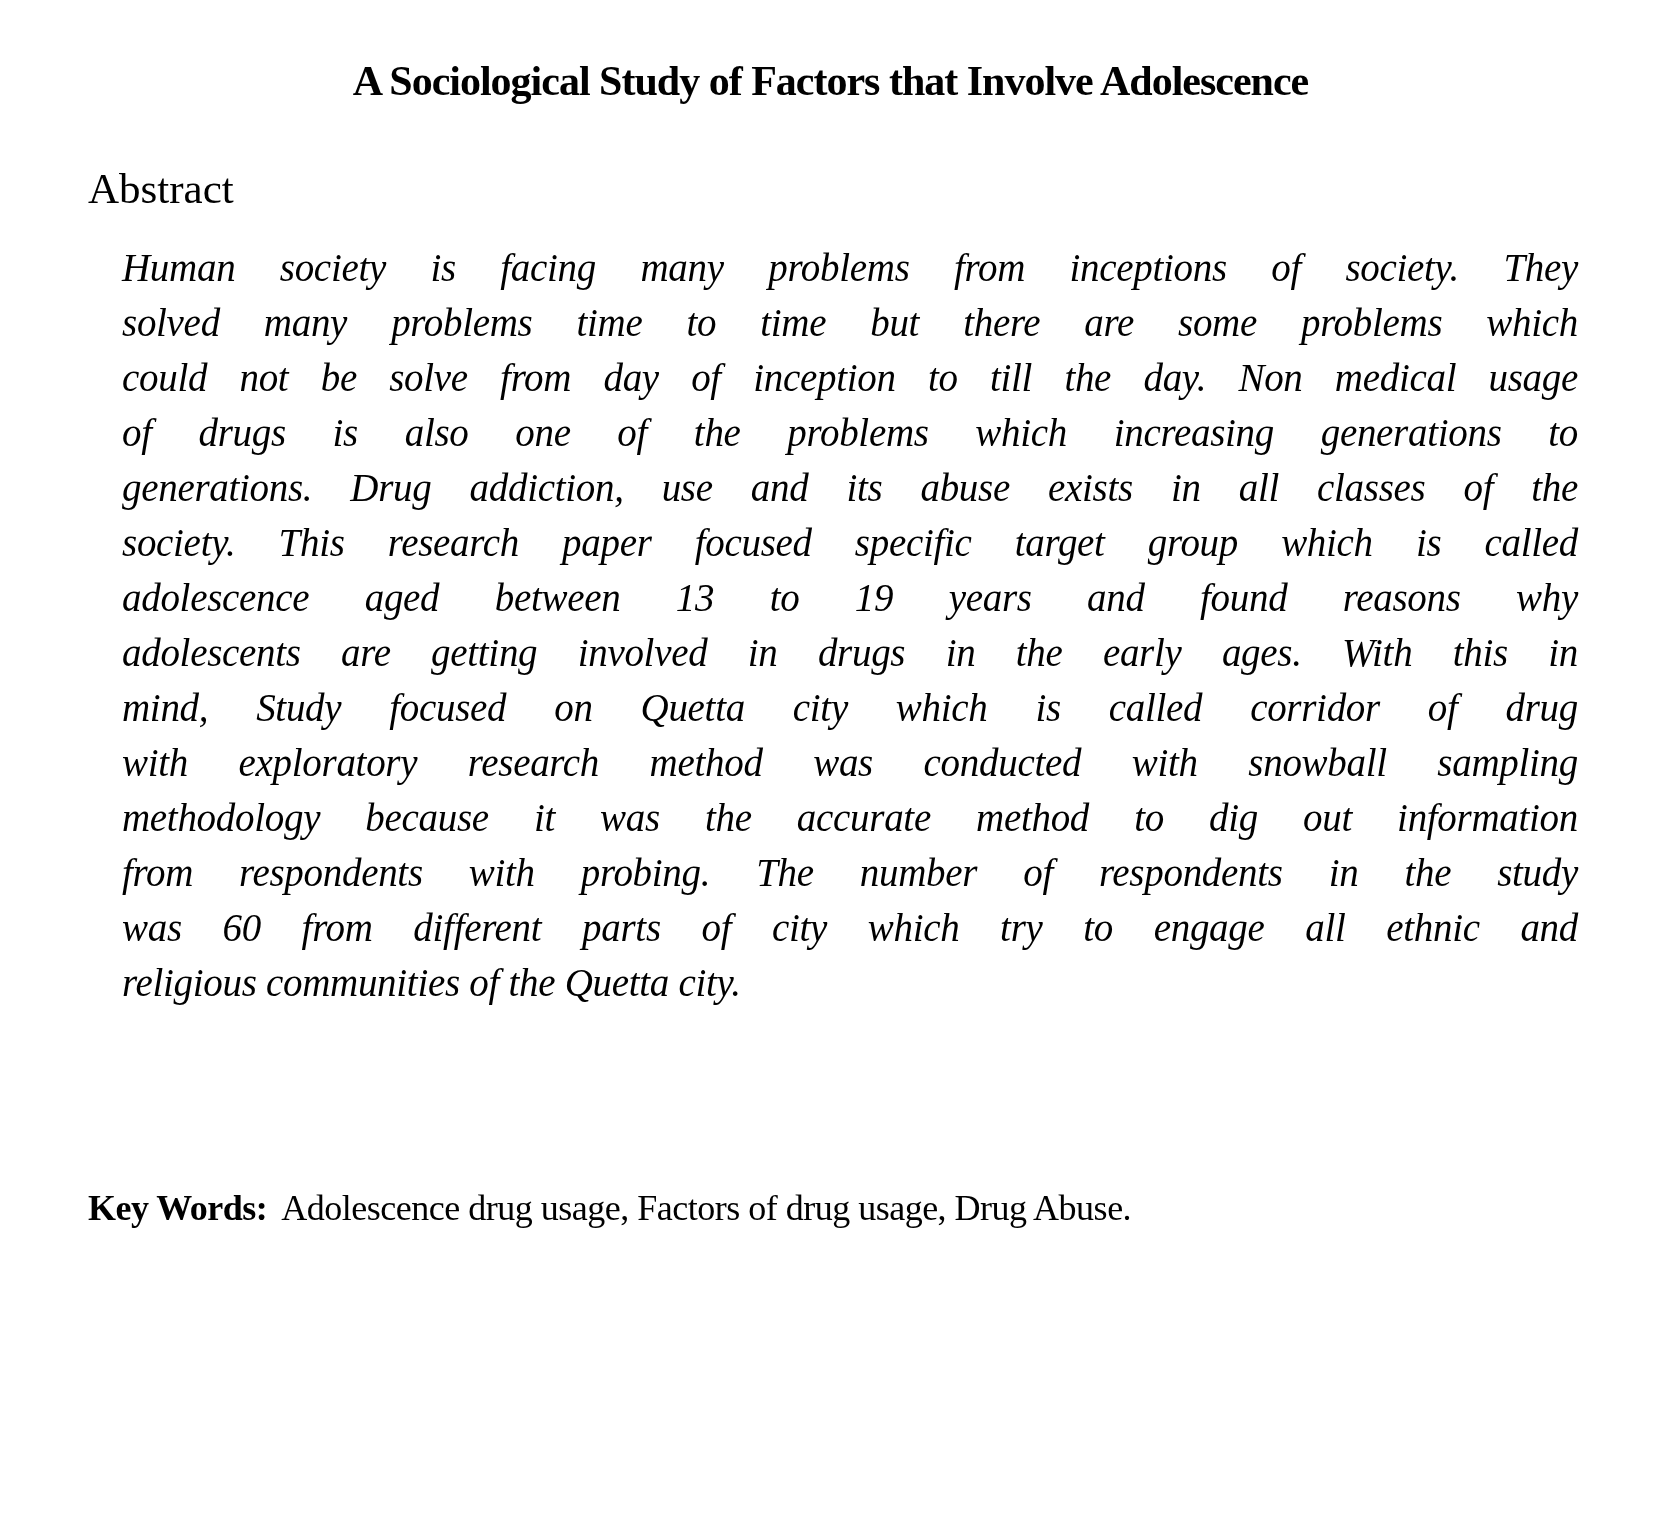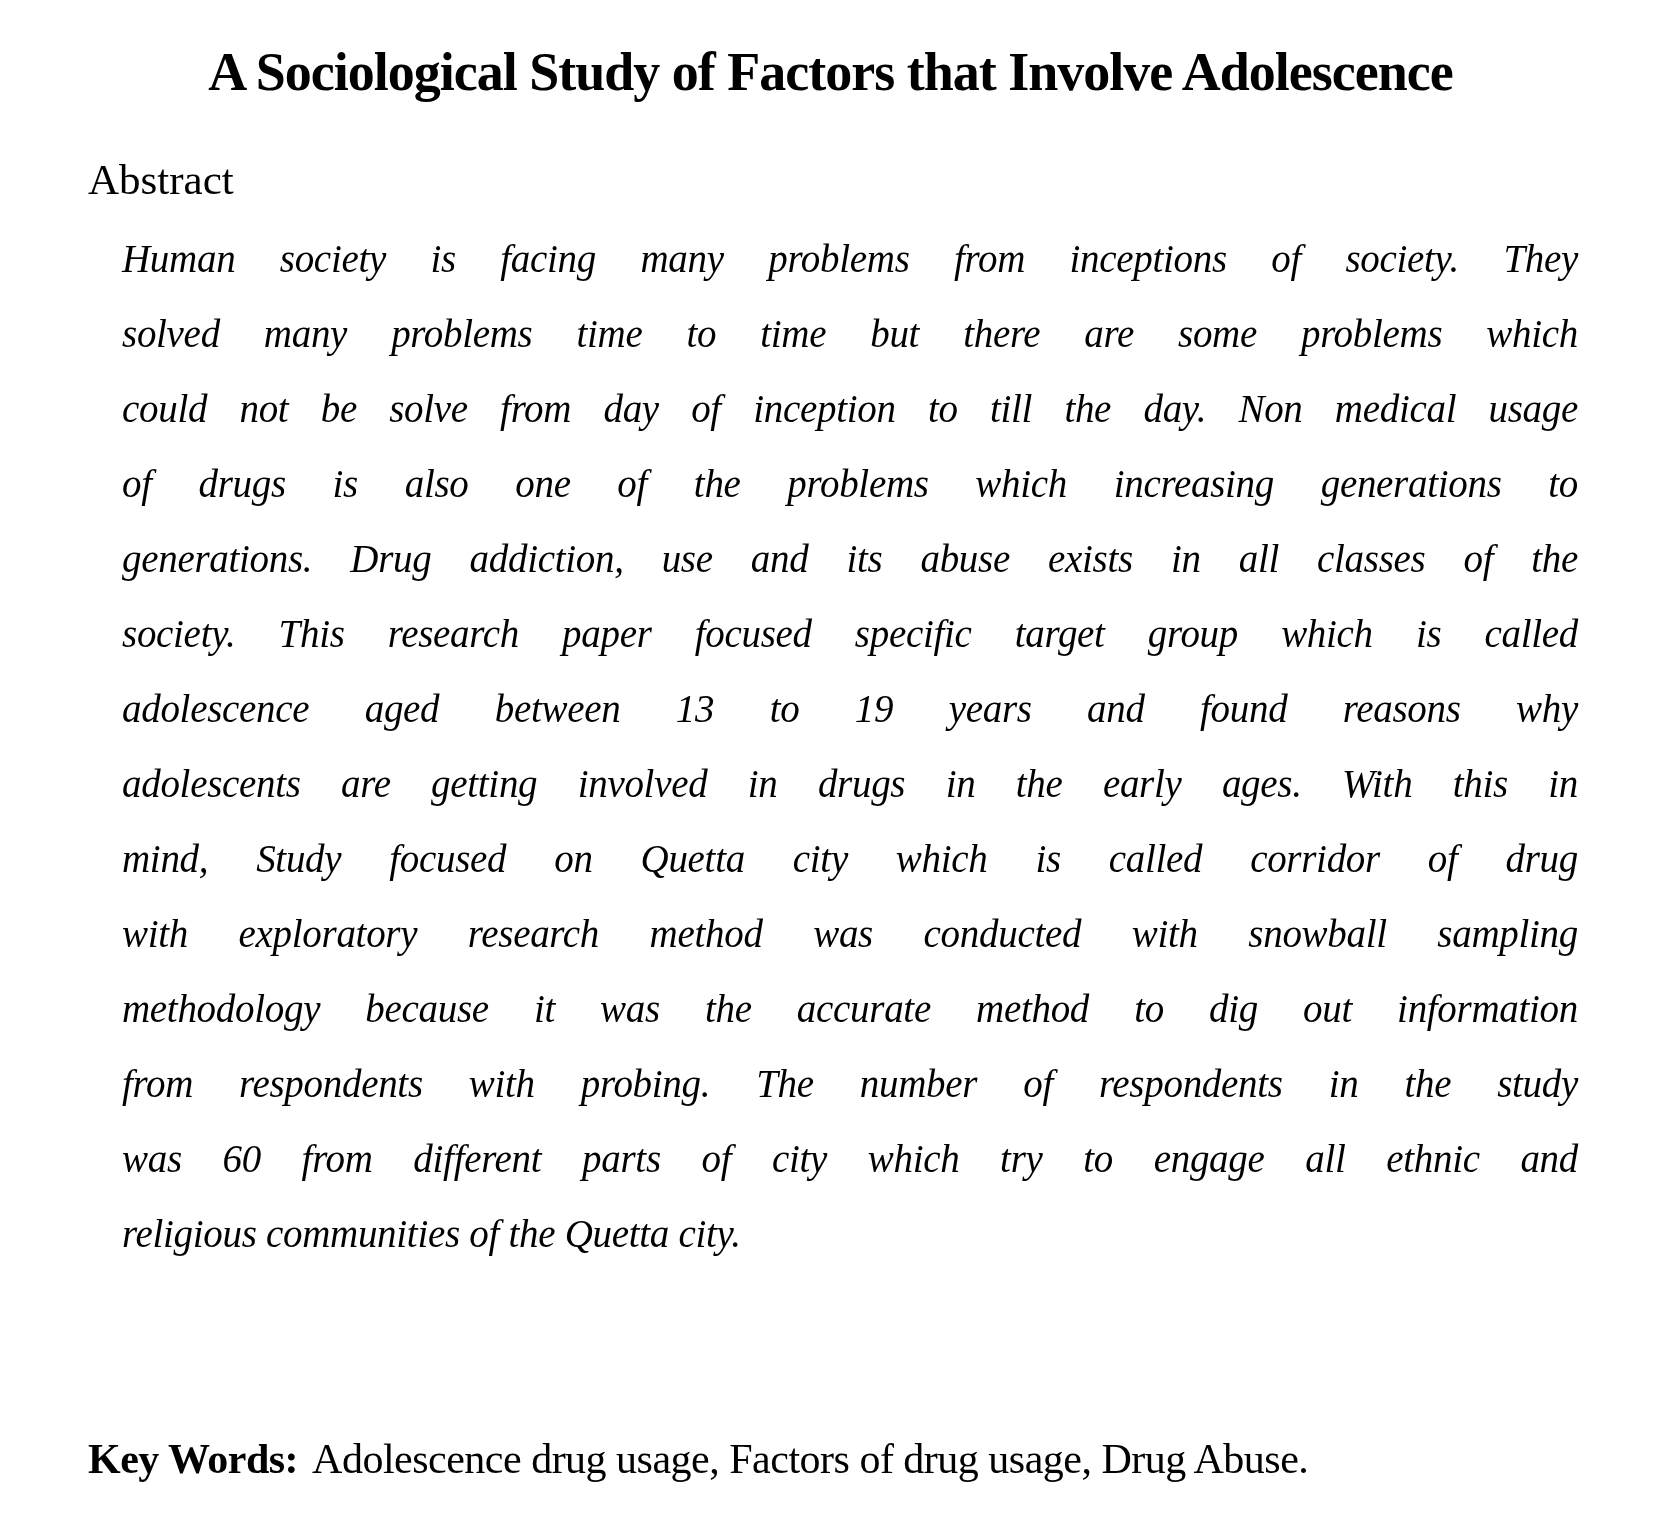--- a/index.html
+++ b/index.html
@@ -12,24 +12,24 @@
     width: 1661px;
     height: 1517px;
     background: #ffffff;
     color: #000000;
     font-family: "Liberation Serif", serif;
     overflow: hidden;
     box-sizing: border-box;
     padding-top: 32px;
   }
   .title {
-    margin: 3px;
+    margin: 12px;
     text-align: center;
     font-weight: bold;
-    font-size: 54px;
+    font-size: 42px;
     line-height: 74px;
     letter-spacing: -1px;
     white-space: nowrap;
   }
   .authors {
     margin-top: 50px;
     text-align: center;
     font-weight: bold;
     font-size: 40px;
     line-height: 48px;
@@ -55,28 +55,27 @@
     width: 1456px;
     font-style: italic;
     font-size: 39px;
     line-height: 55px;
     letter-spacing: -0.3px;
   }
   .abstract-line {
     text-align: justify;
     text-align-last: justify;
     white-space: normal;
-    margin-top: 20px;
   }
   .abstract-line.last {
     text-align-last: left;
   }
   .keywords {
     margin: 172px 0 0 88px;
-    font-size: 42px;
+    font-size: 36px;
     line-height: 52px;
     letter-spacing: -0.5px;
   }
   .keywords .kw-label {
     font-weight: bold;
   }
   .keywords .kw-text {
     margin-left: 14px;
   }
 </style>

